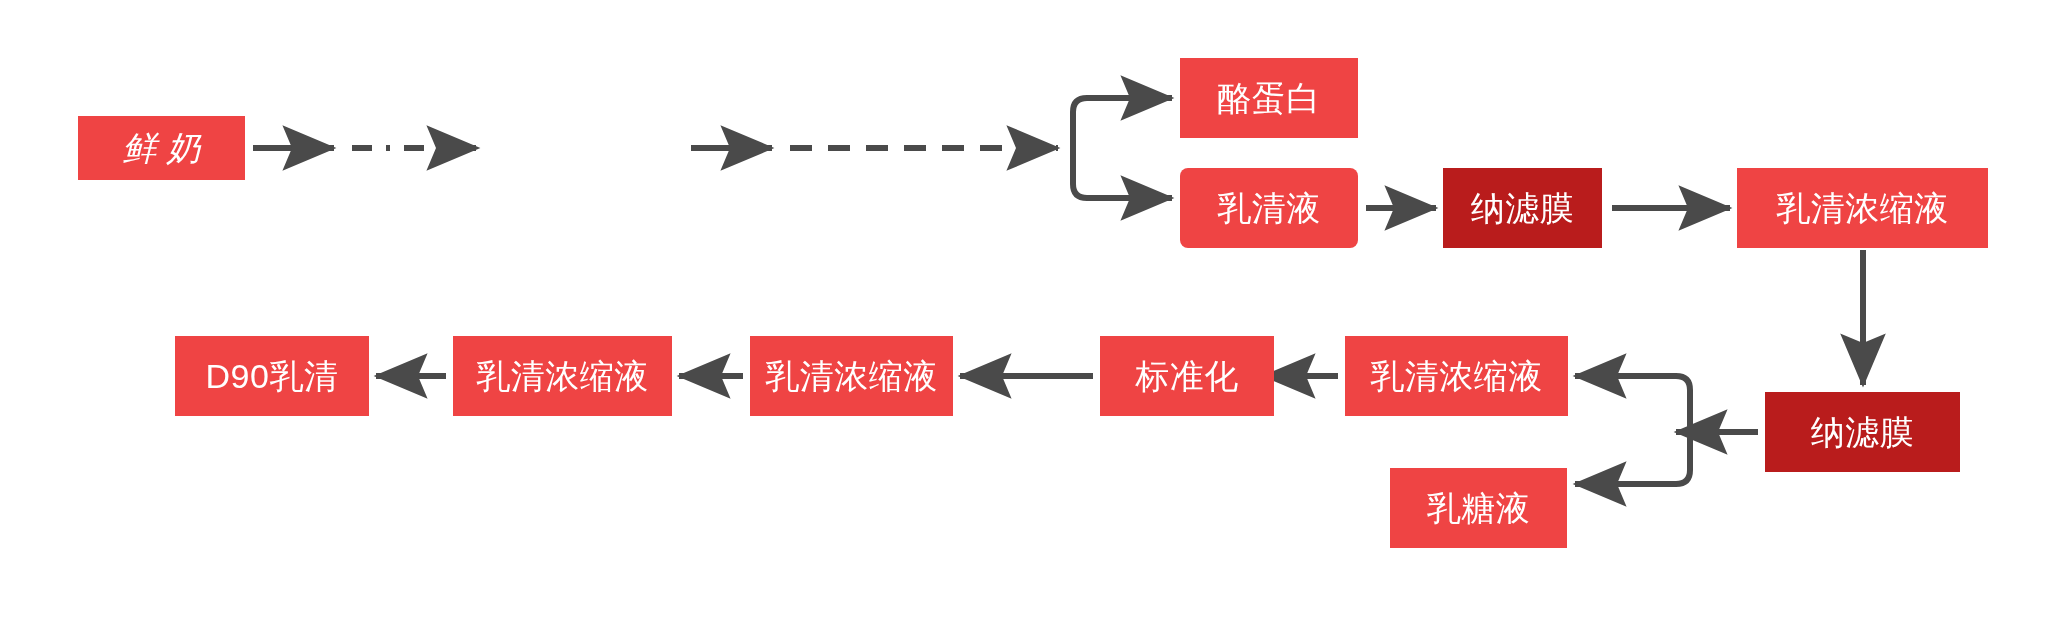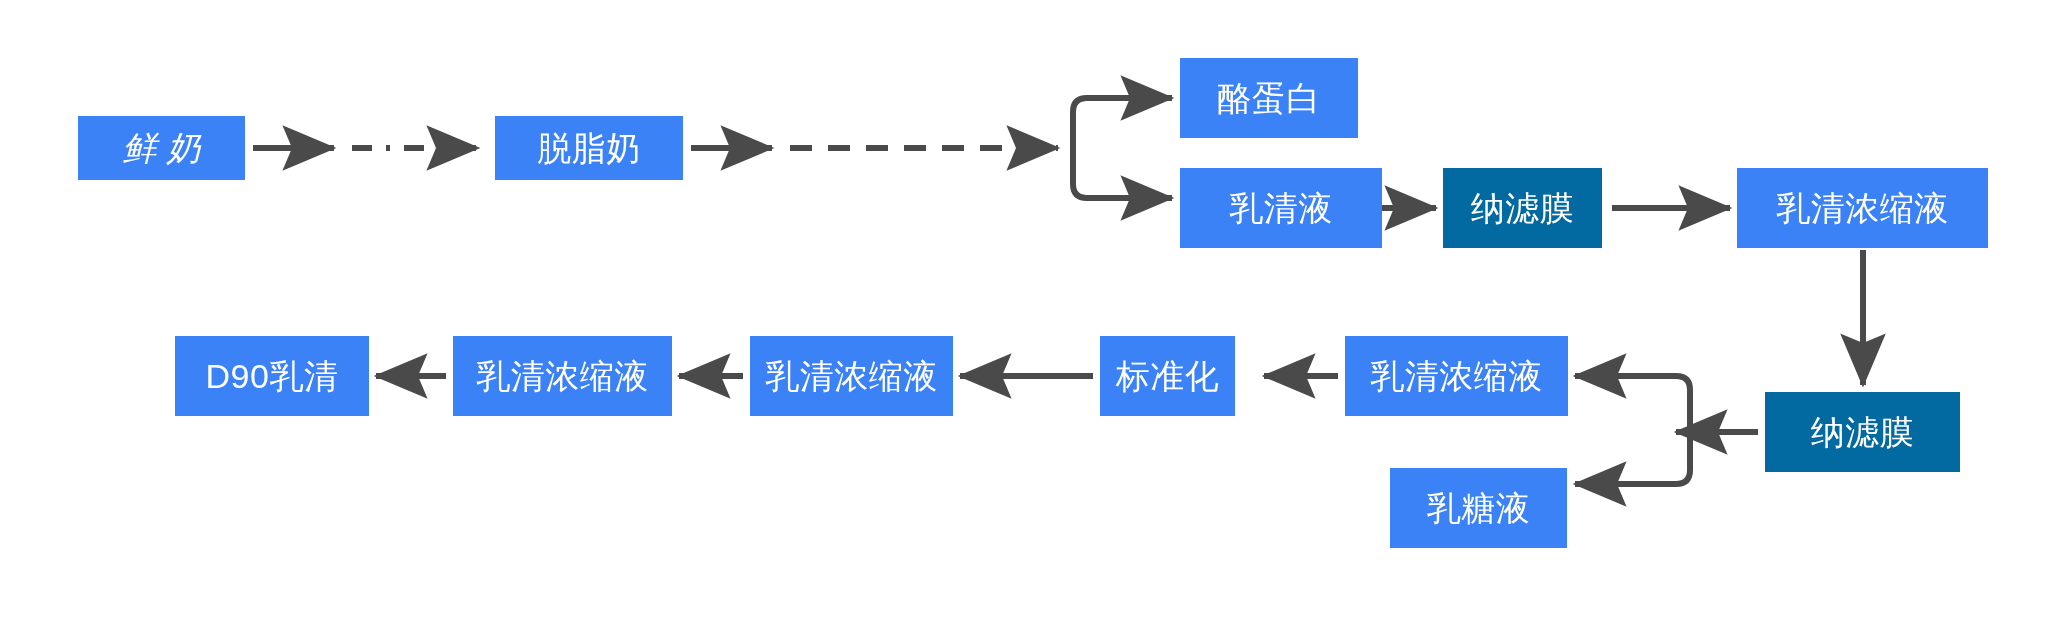--- a/index.html
+++ b/index.html
@@ -33,22 +33,22 @@
     align-items: center;
     justify-content: center;
     box-sizing: border-box;
     color: #ffffff;
     font-size: 34px;
     line-height: 1;
     letter-spacing: 0.5px;
     white-space: nowrap;
     user-select: none;
   }
-  .node.light { background: #3b82f6; }
-  .node.dark  { background: #0369a1; }
+  .node.light { background: #ef4444; }
+  .node.dark  { background: #b91c1c; }
 </style>
 </head>
 <body>
 
 <div id="canvas">
 
   <svg id="edges" viewBox="0 0 2061 643" width="2061" height="643" xmlns="http://www.w3.org/2000/svg">
     <defs>
       <marker id="arrowR" markerWidth="10" markerHeight="10" refX="8.6" refY="4" orient="auto" markerUnits="strokeWidth">
         <path d="M0,0.2 L9,4 L0,7.8 L1.6,4 Z" fill="#4A4A4A"></path>
@@ -113,29 +113,26 @@
 
     <g>
       <line x1="446" y1="376" x2="376" y2="376" stroke="#4A4A4A" stroke-width="6" marker-end="url(#arrowL)"></line>
     </g>
   </svg>
 
   <div class="node light" style="left:78px;  top:116px; width:167px; height:64px;font-style:italic;">
     <span>鲜 奶</span>
   </div>
 
-  <div class="node light" style="left:495px; top:116px; width:188px; height:64px;">
-    <span>脱脂奶</span>
-  </div>
 
   <div class="node light" style="left:1180px; top:58px; width:178px; height:80px;">
     <span>酪蛋白</span>
   </div>
 
-  <div class="node light" style="left:1180px; top:168px; width:202px; height:80px;">
+  <div class="node light" style="left:1180px; top:168px; width:178px; height:80px;border-radius:8px;">
     <span>乳清液</span>
   </div>
 
   <div class="node dark" style="left:1443px; top:168px; width:159px; height:80px;">
     <span>纳滤膜</span>
   </div>
 
   <div class="node light" style="left:1737px; top:168px; width:251px; height:80px;">
     <span>乳清浓缩液</span>
   </div>
@@ -145,21 +142,21 @@
   </div>
 
   <div class="node light" style="left:1345px; top:336px; width:223px; height:80px;">
     <span>乳清浓缩液</span>
   </div>
 
   <div class="node light" style="left:1390px; top:444px; width:177px; height:80px;margin-top:24px;">
     <span>乳糖液</span>
   </div>
 
-  <div class="node light" style="left:1100px; top:336px; width:135px; height:80px;">
+  <div class="node light" style="left:1100px; top:336px; width:174px; height:80px;">
     <span>标准化</span>
   </div>
 
   <div class="node light" style="left:750px; top:336px; width:203px; height:80px;">
     <span>乳清浓缩液</span>
   </div>
 
   <div class="node light" style="left:453px; top:336px; width:219px; height:80px;">
     <span>乳清浓缩液</span>
   </div>

